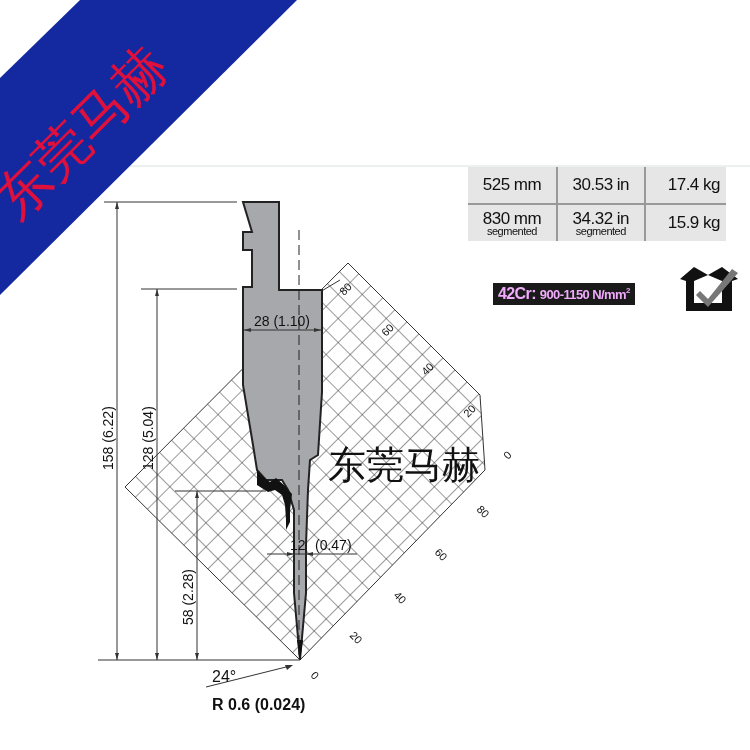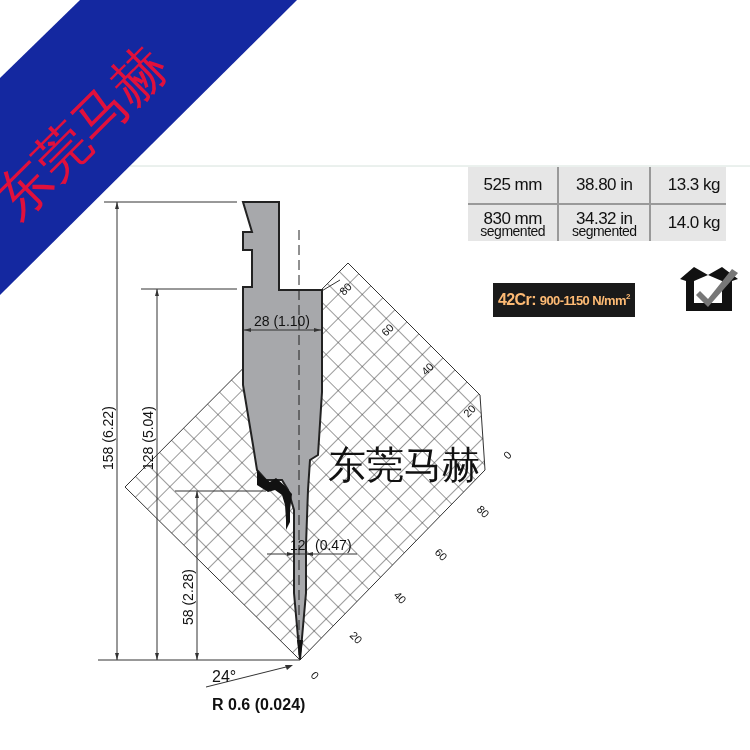--- a/index.html
+++ b/index.html
@@ -2,23 +2,23 @@
 <html><head>
 <meta charset="utf-8">
 <style>
   html,body{margin:0;padding:0;background:#fff;}
   body{width:750px;height:750px;position:relative;overflow:hidden;font-family:"Liberation Sans",sans-serif;}
   svg{position:absolute;left:0;top:0;}
   .spec-table{position:absolute;left:468px;top:167px;width:258px;border-collapse:collapse;background:#e6e6e6;font-family:"Liberation Sans",sans-serif;}
   .spec-table td{border-right:2px solid #999;border-bottom:2px solid #999;padding:0 6px;color:#111;font-size:17px;height:36px;vertical-align:middle;text-align:center;letter-spacing:-0.5px;}
   .spec-table td:last-child{border-right:none;text-align:right;}
   .spec-table tr:last-child td{border-bottom:none;}
-  .spec-table .sub{display:block;font-size:14px;line-height:10px;margin-top:-2px;}
+  .spec-table .sub{display:block;font-size:11px;line-height:10px;margin-top:-2px;}
   .spec-table .main{display:block;line-height:18px;}
-  .material{position:absolute;left:493px;top:283px;background:#1a1a1a;color:#fdba74;font-weight:bold;padding:8px 5px;font-size:16px;letter-spacing:-0.6px;}
+  .material{position:absolute;left:493px;top:283px;background:#1a1a1a;color:#f0abfc;font-weight:bold;padding:2px 5px;font-size:16px;letter-spacing:-0.6px;}
   .material .rng{font-size:13px;}
   .material sup{font-size:8px;}
   .box-icon{position:absolute;left:676px;top:263px;width:70px;height:50px;}
   .dim{font-family:"Liberation Sans",sans-serif;fill:#111;}
 </style>
 </head>
 <body>
 
 <svg width="750" height="750" viewBox="0 0 750 750">
   <defs>
@@ -108,37 +108,37 @@
   </g>
 </svg>
 
 <table class="spec-table">
   <tbody>
       <tr>
     <td>
           <span class="main">525 mm</span>
         </td>
     <td>
-          <span class="main">38.80 in</span>
+          <span class="main">30.53 in</span>
         </td>
     <td>
-          <span class="main">13.3 kg</span>
+          <span class="main">17.4 kg</span>
         </td>
   </tr>
   <tr>
     <td>
           <span class="main">830 mm</span>
           <span class="sub">segmented</span>
         </td>
     <td>
           <span class="main">34.32 in</span>
           <span class="sub">segmented</span>
         </td>
     <td>
-          <span class="main">14.0 kg</span>
+          <span class="main">15.9 kg</span>
         </td>
   </tr>
 </tbody>
   </table>
 
 <div class="material">
   <span>42Cr:</span>
   <span class="rng">900-1150 N/mm</span><sup>2</sup>
 </div>
 

